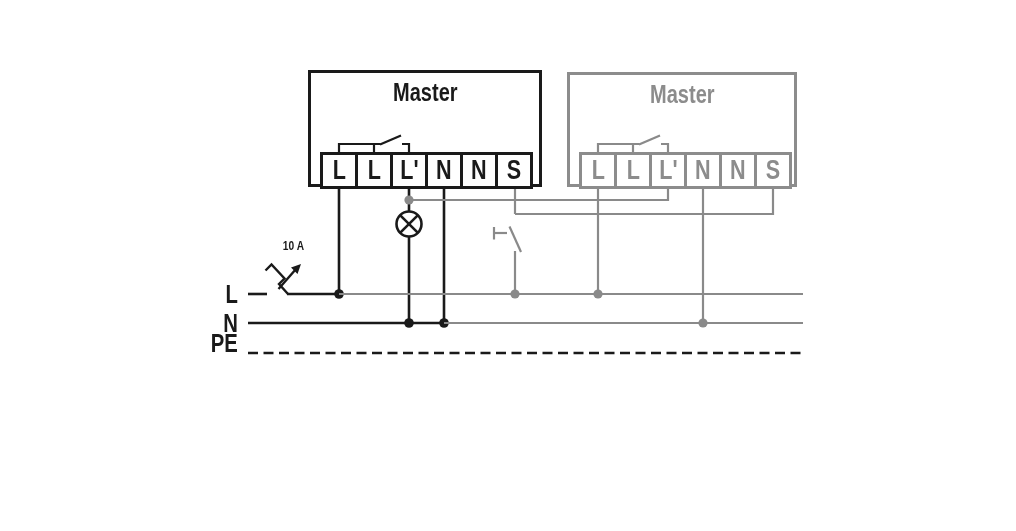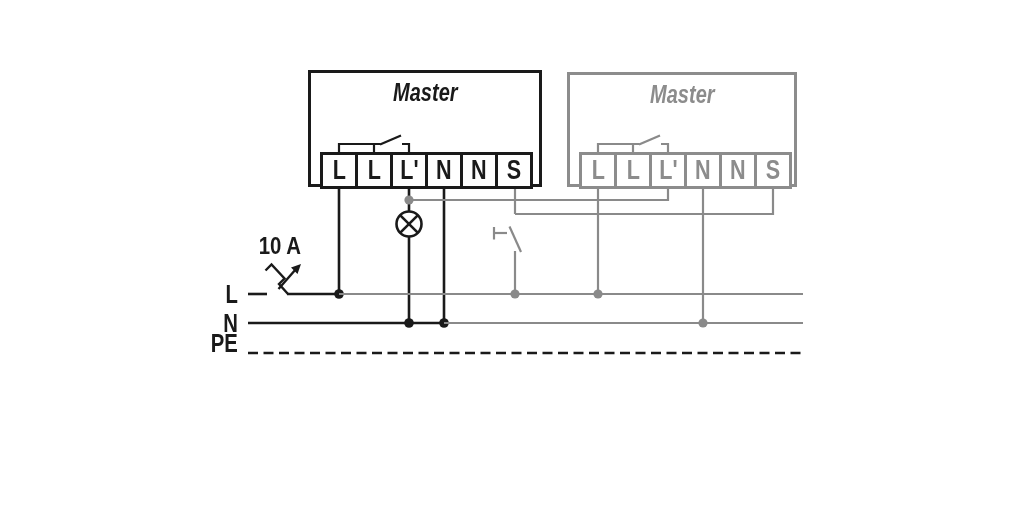--- a/index.html
+++ b/index.html
@@ -1,21 +1,21 @@
 <!DOCTYPE html>
 <html><head>
 <meta charset="utf-8">
 <style>
   html,body{margin:0;padding:0;background:#fff;}
   .canvas{
     position:relative;width:1016px;height:531px;background:#ffffff;overflow:hidden;
     font-family:"Liberation Sans","DejaVu Sans",sans-serif;
   }
   
-  .master{position:absolute;box-sizing:border-box;background:#fff;z-index:1;font-style:italic;}
+  .master{position:absolute;box-sizing:border-box;background:#fff;z-index:1;}
   .master.m1{left:308px;top:70px;width:234px;height:117px;border:3px solid #1a1a1a;}
   .master.m2{left:567px;top:72px;width:230px;height:115px;border:3px solid #8c8c8c;}
   .master .title{
     text-align:center;padding-top:5px;font-size:25px;font-weight:700;letter-spacing:0px;
   }
   .m1 .title{color:#1a1a1a;}
   .m2 .title{color:#8c8c8c;}
   .squeeze{display:inline-block;transform:scaleX(0.8);transform-origin:center center;}
   
   .strip{position:absolute;top:152px;display:flex;z-index:2;}
@@ -31,22 +31,22 @@
   .s2 .cell{border:3px solid #8c8c8c;color:#8c8c8c;}
   
   svg.wires{position:absolute;left:0;top:0;z-index:3;pointer-events:none;}
   
   .buslabel{
     position:absolute;left:190px;width:48px;height:28px;text-align:right;
     font-size:26px;font-weight:700;color:#1a1a1a;z-index:2;line-height:28px;
   }
   .buslabel .squeeze{transform-origin:right center;transform:scaleX(0.78);}
   .rating{
-    position:absolute;left:254px;top:236px;width:52px;text-align:center;
-    font-size:24px;font-weight:700;color:#1a1a1a;z-index:2;line-height:20px;
+    position:absolute;left:254px;top:236px;width:52px;text-align:right;
+    font-size:12px;font-weight:700;color:#1a1a1a;z-index:2;line-height:20px;
   }
   .rating .squeeze{transform:scaleX(0.85);}
 </style>
 </head>
 <body>
 
 <div class="canvas">
 
   <div class="master m1">
     <div class="title"><span class="squeeze">Master</span></div>

